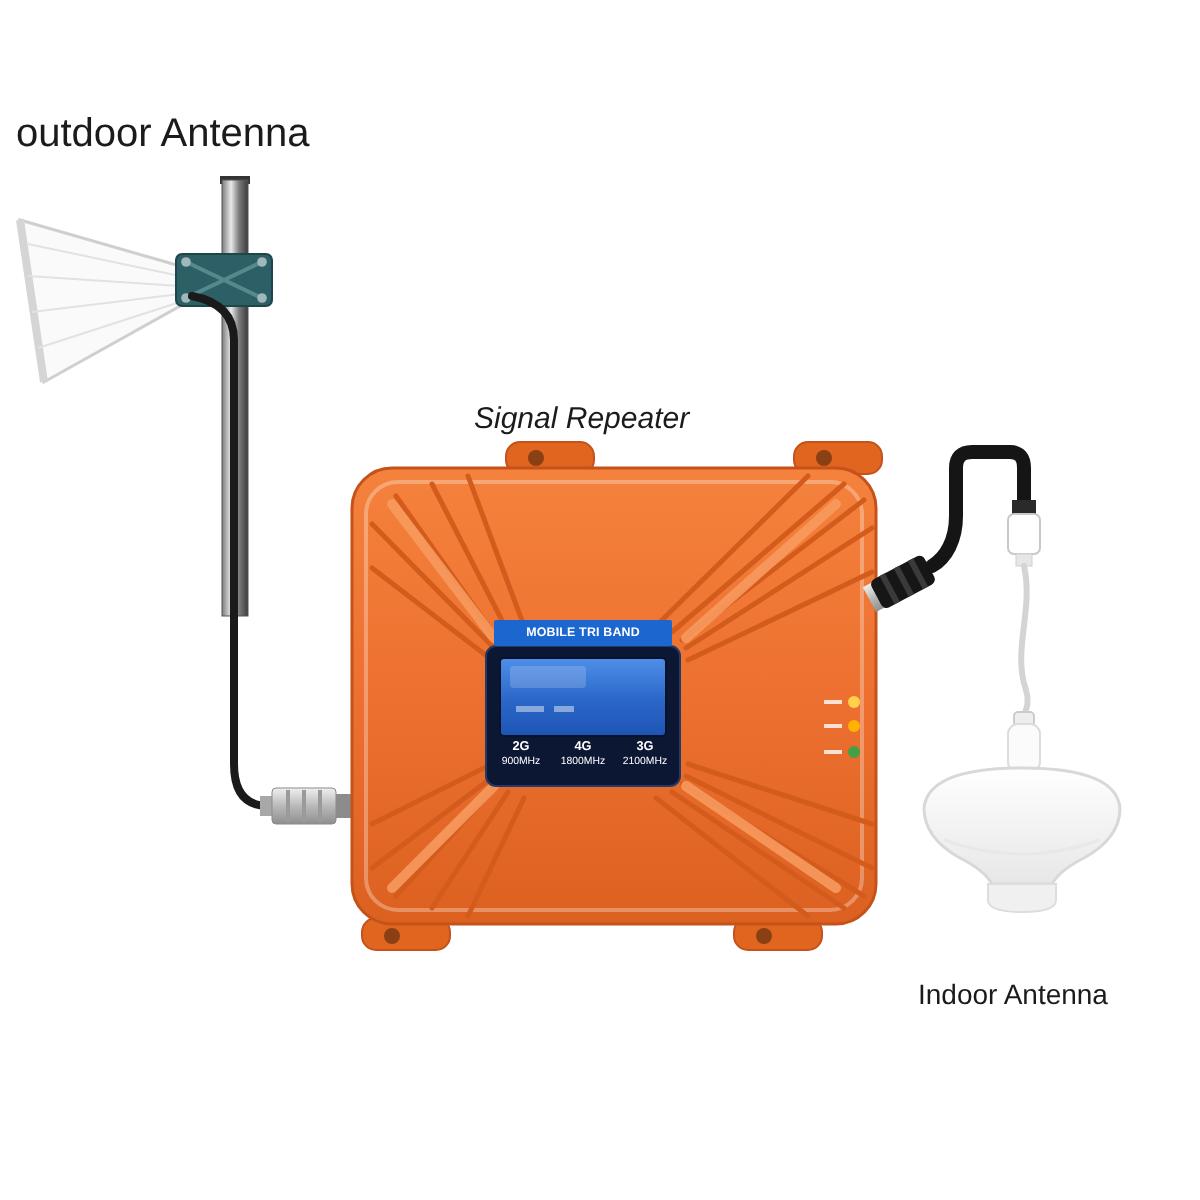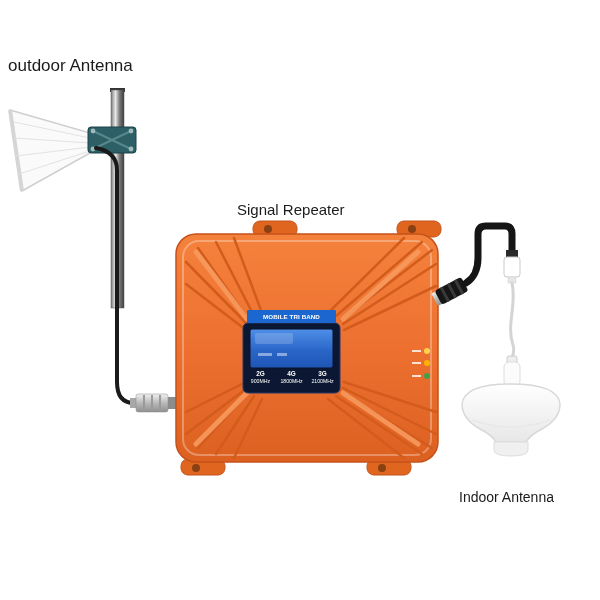--- a/index.html
+++ b/index.html
@@ -2,22 +2,22 @@
 <html><head>
 <meta charset="utf-8">
 <style>
   html,body{margin:0;padding:0;background:#ffffff;}
   .stage{
     position:relative;width:600px;height:600px;background:#ffffff;
     font-family:"Liberation Sans", sans-serif;overflow:hidden;
   }
   .stage svg{position:absolute;left:0;top:0;}
   .lbl{position:absolute;color:#1b1b1b;white-space:nowrap;}
-  #lbl-outdoor{left:8px;top:56px;font-size:17px;}
-  #lbl-repeater{left:237px;top:201px;font-size:15px;}
+  #lbl-outdoor{left:8px;top:56px;font-size:20px;}
+  #lbl-repeater{left:237px;top:201px;font-size:15px;font-style:italic;}
   #lbl-indoor{left:459px;top:489px;font-size:14px;}
   .device-title{
     position:absolute;left:247px;top:310px;width:89px;height:13px;
     background:#1b66cf;color:#ffffff;font-size:6.2px;font-weight:bold;
     line-height:13px;text-align:center;letter-spacing:.1px;border-radius:1px;
     overflow:hidden;
   }
   .bands{
     position:absolute;left:245px;top:370px;width:93px;height:21px;
     display:flex;justify-content:space-between;

